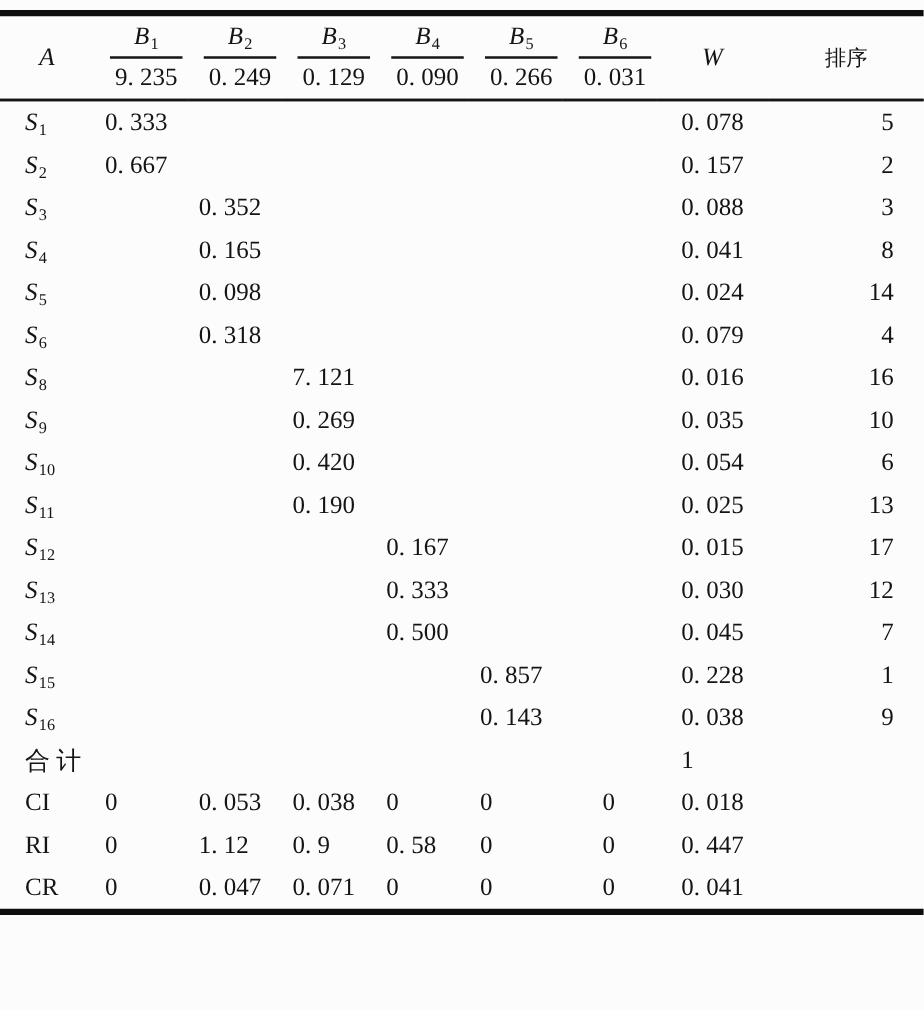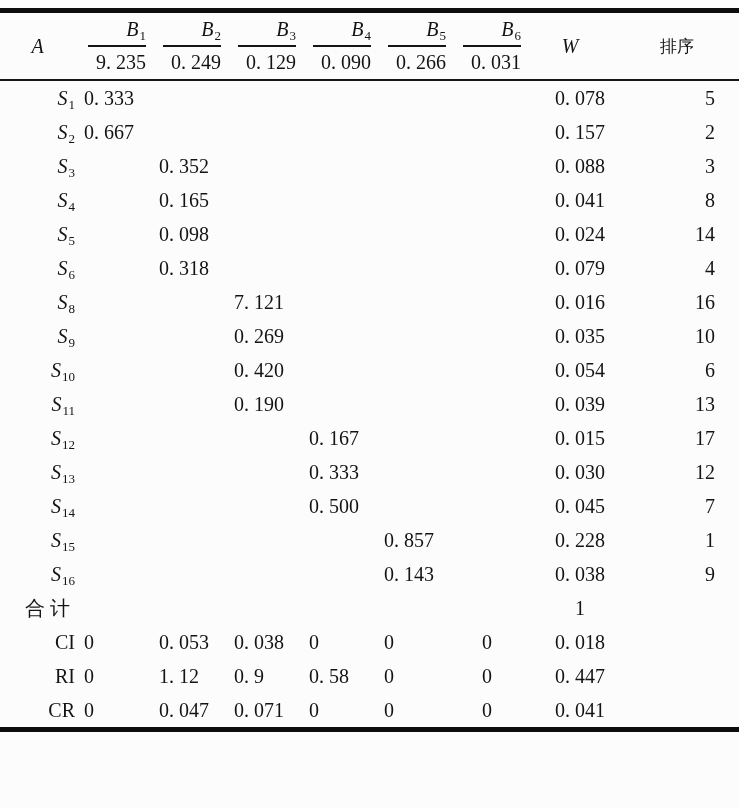--- a/index.html
+++ b/index.html
@@ -23,31 +23,31 @@
     color:#141414;
     font-weight:normal;
     padding:0;
     vertical-align:middle;
     white-space:nowrap;
     overflow:visible;
   }
   thead th { height:66px; border-bottom:2px solid #151515; font-size:20px; }
   tbody td { height:34px; font-size:20px; }
   
-  .col-a   { text-align:right;  padding-left:20px; }
+  .col-a   { text-align:left;  padding-left:20px; }
   .col-b   { text-align:left;  padding-left:9px;  }
   .col-b6  { text-align:left;  padding-left:32px; }
-  .col-w   { text-align:center;  padding-left:20px; }
+  .col-w   { text-align:left;  padding-left:20px; }
   .col-rank{ text-align:right; padding-right:24px;}
   
   th.col-a { text-align:center; padding-left:0; font-style:italic; }
   th.col-w { text-align:center; padding-left:0; font-style:italic; }
   th.col-rank { text-align:center; padding-right:0; font-size:17px;
                 font-family:"Liberation Sans","DejaVu Sans",sans-serif; }
-  .bfrac { display:block; width:88%; margin:0 auto; text-align:right; }
+  .bfrac { display:block; width:88%; margin:0 auto; text-align:center; }
   .bfrac-top {
     display:block; border-bottom:2px solid #151515;
     padding-bottom:4px; margin-bottom:4px;
     font-style:italic;
   }
   .bfrac-bot { display:block; }
   sub.idx {
     font-size:13px; font-style:normal;
     vertical-align:-4px; line-height:0; margin-left:1px;
   }
@@ -215,21 +215,21 @@
             <td class="col-rank">6</td>
           </tr>
           <tr>
             <td class="col-a"><span class="lbl-italic">S</span><sub class="idx">11</sub></td>
             <td class="col-b"></td>
             <td class="col-b"></td>
             <td class="col-b">0. 190</td>
             <td class="col-b"></td>
             <td class="col-b"></td>
             <td class="col-b6"></td>
-            <td class="col-w">0. 039</td>
+            <td class="col-w">0. 025</td>
             <td class="col-rank">13</td>
           </tr>
           <tr>
             <td class="col-a"><span class="lbl-italic">S</span><sub class="idx">12</sub></td>
             <td class="col-b"></td>
             <td class="col-b"></td>
             <td class="col-b"></td>
             <td class="col-b">0. 167</td>
             <td class="col-b"></td>
             <td class="col-b6"></td>

